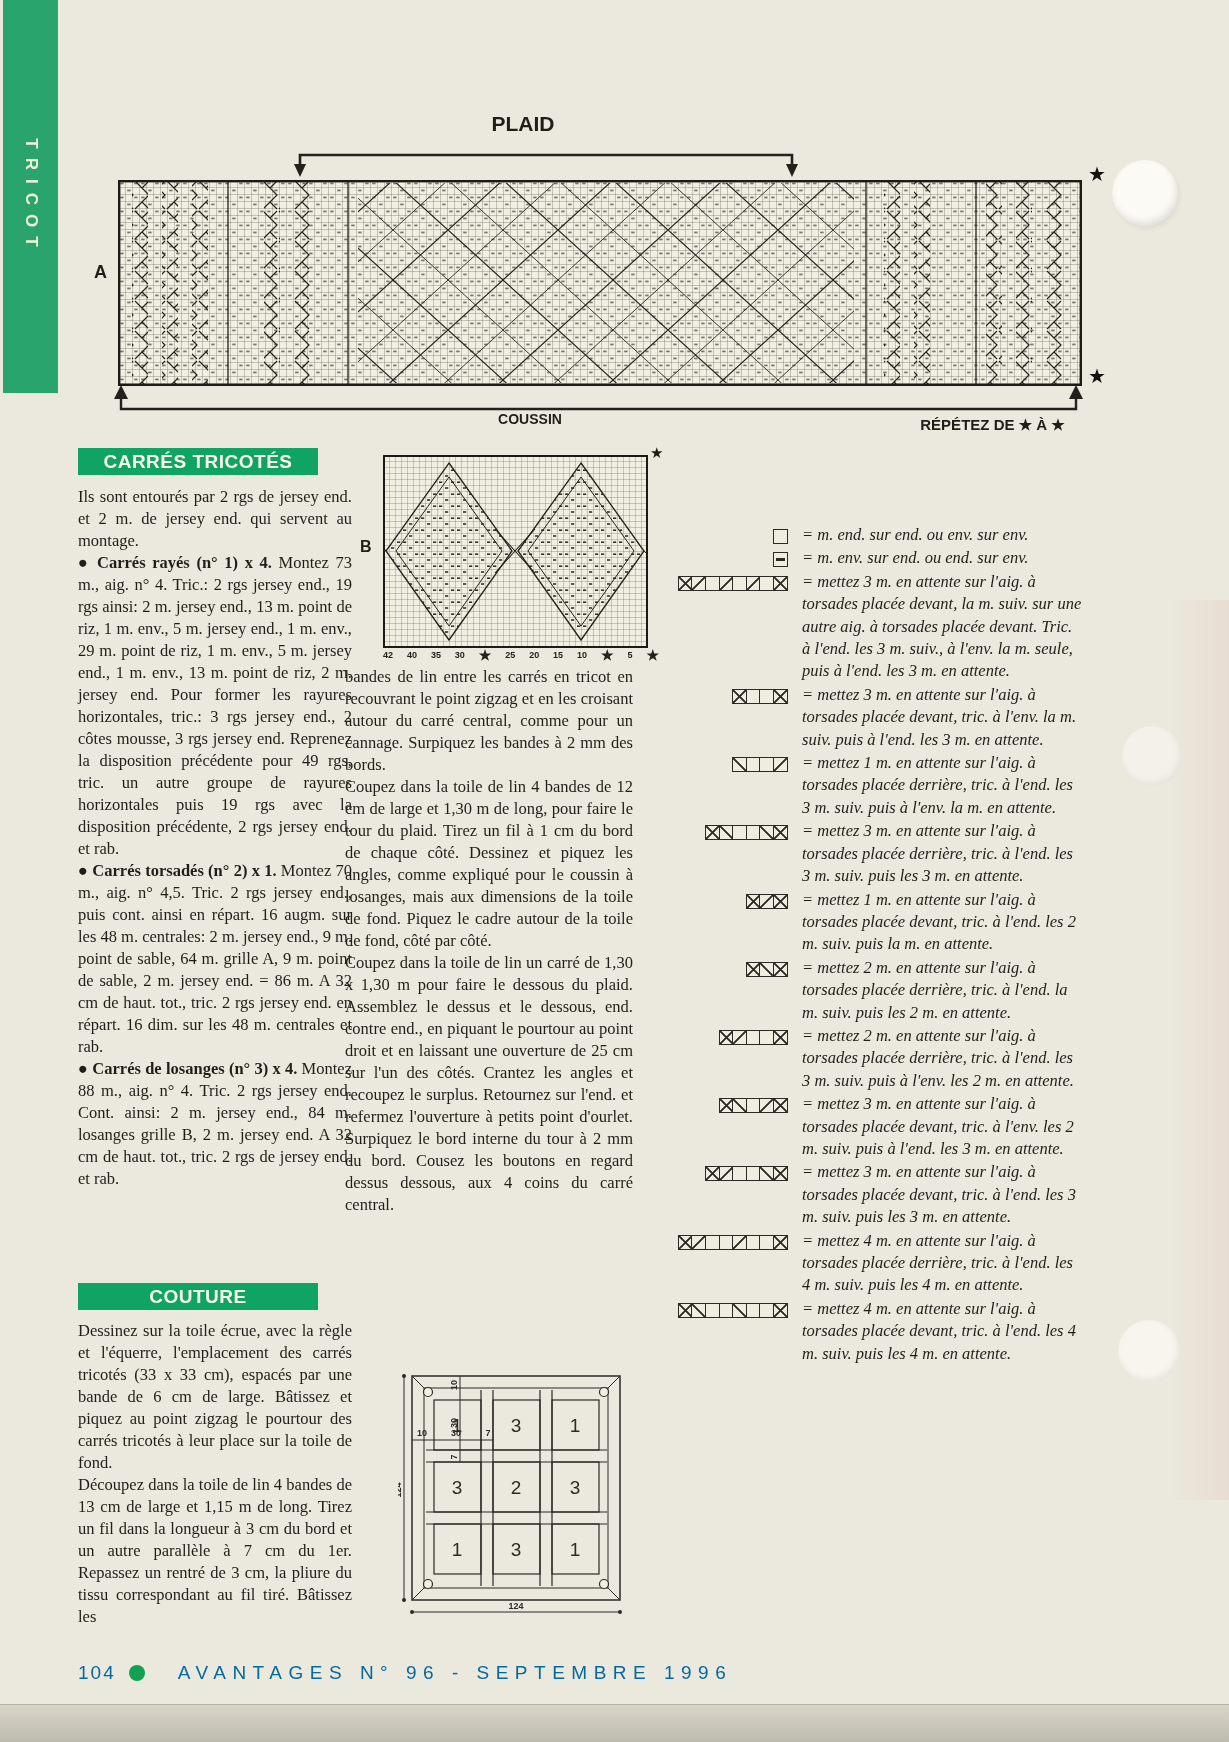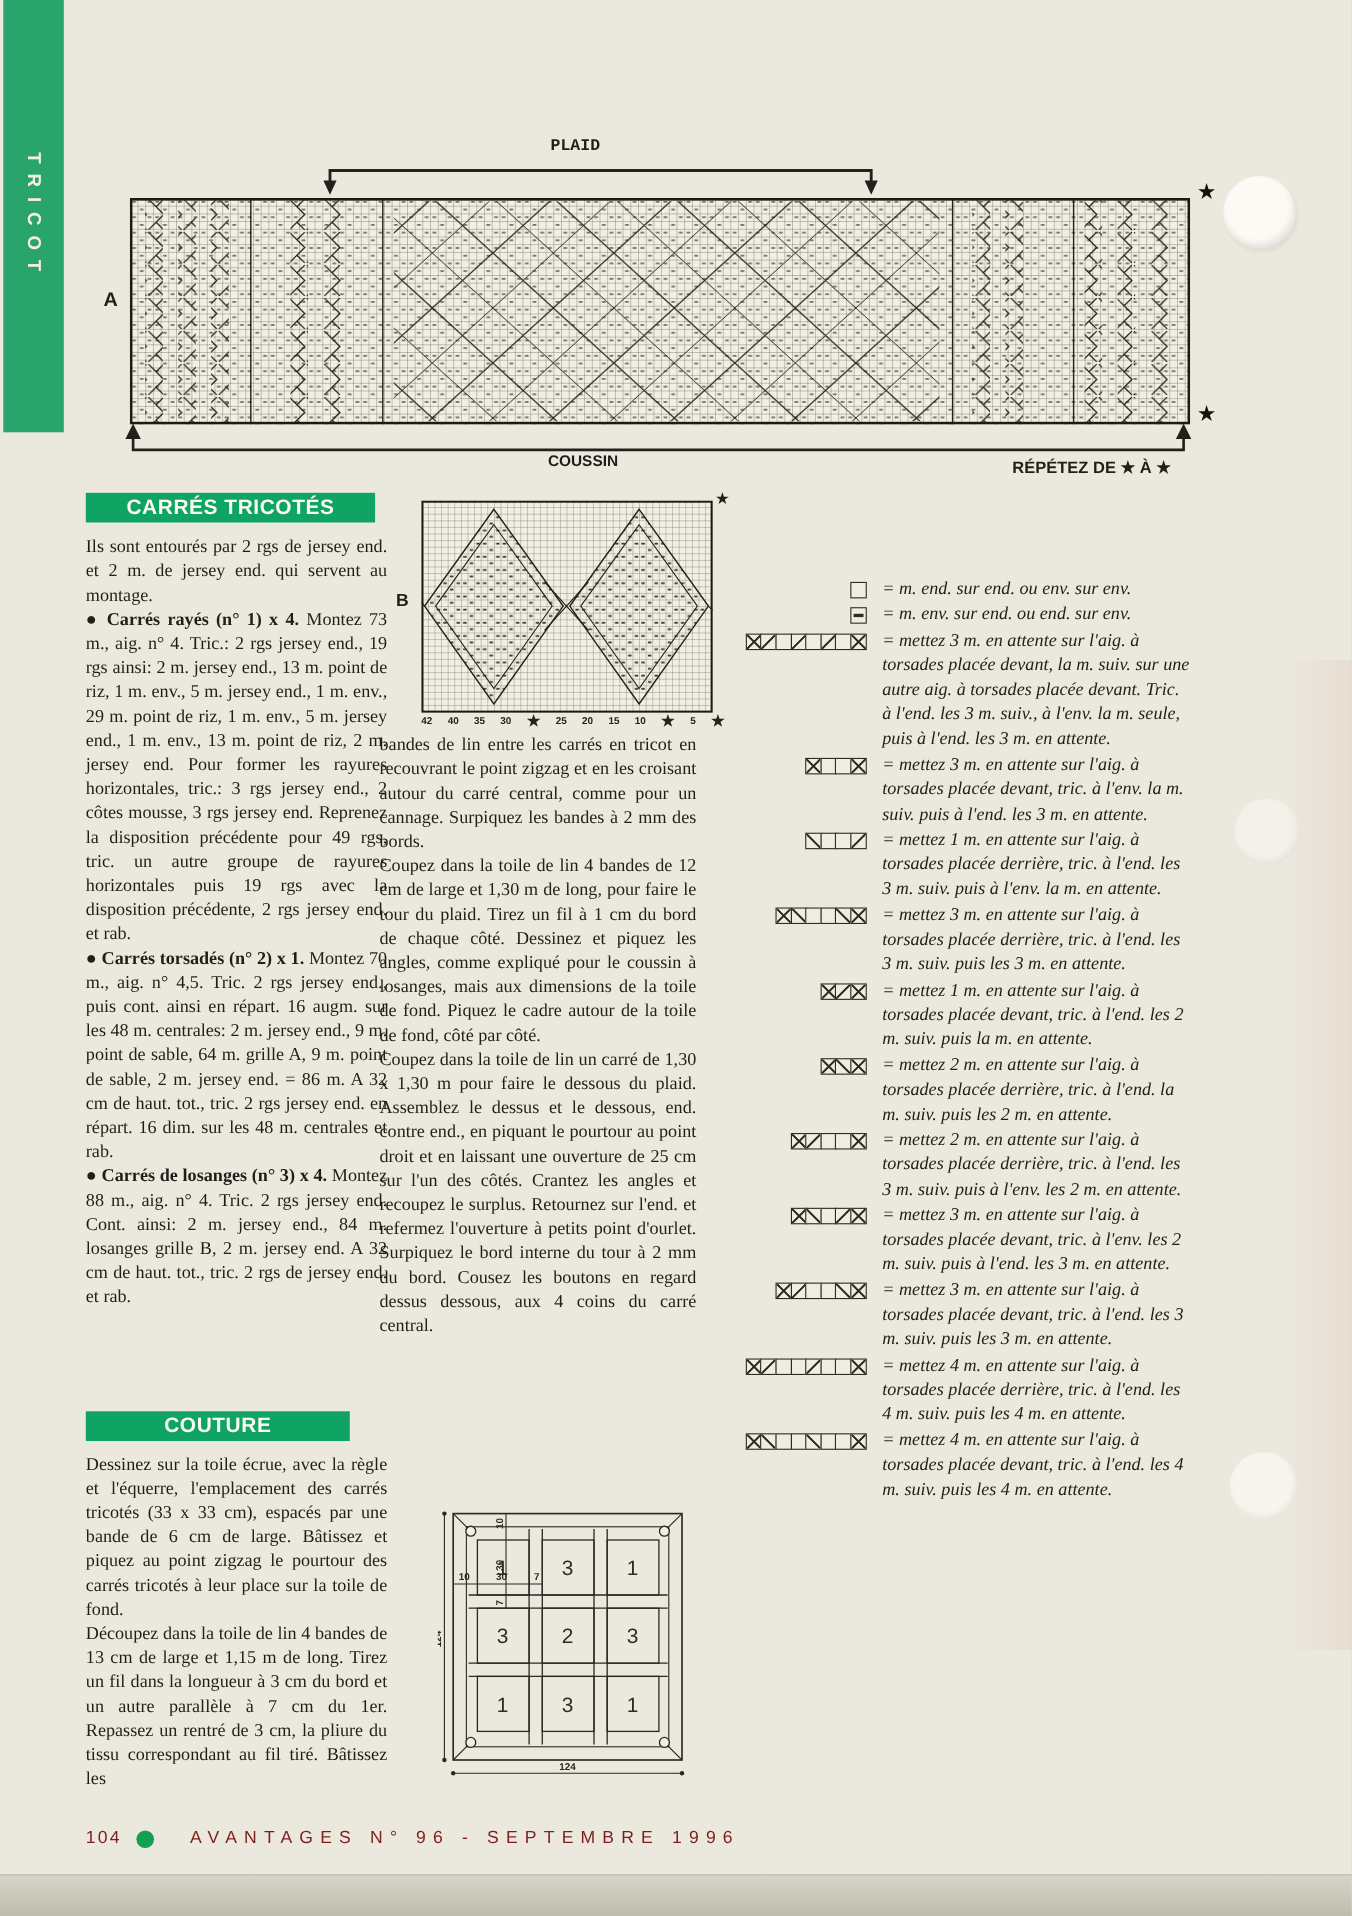--- a/index.html
+++ b/index.html
@@ -6,36 +6,36 @@
   .page{position:relative;width:1229px;height:1742px;background:#ebe8dd;overflow:hidden;
         font-family:"Liberation Serif",serif;color:#211e19;}
   
   .spine{position:absolute;left:3px;top:0;width:55px;height:393px;background:#2aa46d;
          display:flex;align-items:center;justify-content:center;}
   .spine span{transform:rotate(90deg);font-family:"Liberation Sans",sans-serif;font-weight:bold;
          font-size:17px;letter-spacing:9px;color:#f5f0da;white-space:nowrap;}
   
   .title{position:absolute;left:400px;top:78px;width:380px;text-align:center;
          font-family:"Liberation Serif",serif;font-weight:bold;font-size:43px;color:#8a2a12;letter-spacing:2px;}
-  .plaid-label{position:absolute;left:463px;top:124px;width:120px;text-align:center;
-         font-family:Liberation Mono, monospace;font-weight:bold;font-size:15px;}
+  .plaid-label{position:absolute;left:463px;top:112px;width:120px;text-align:center;
+         font-family:Liberation Sans, sans-serif;font-weight:bold;font-size:21px;}
   .bracket{position:absolute;}
   
   .chartA{position:absolute;left:118px;top:180px;width:964px;height:206px;}
   .a-label{position:absolute;left:94px;top:262px;font-family:"Liberation Sans",sans-serif;font-weight:bold;font-size:18px;}
   .star{position:absolute;font-size:20px;color:#14120e;}
   .coussin-label{position:absolute;left:455px;top:411px;width:150px;text-align:center;
          font-family:"Liberation Sans",sans-serif;font-weight:bold;font-size:14px;}
   .repetez{position:absolute;left:880px;top:416px;width:225px;text-align:center;
          font-family:"Liberation Sans",sans-serif;font-weight:bold;font-size:15px;}
   
   .green-bar{height:27px;line-height:27px;background:#0fa364;color:#fbfaef;text-align:center;
          font-family:"Liberation Sans",sans-serif;font-weight:bold;font-size:19px;letter-spacing:.5px;}
   .col-left{position:absolute;left:78px;top:448px;width:274px;}
-  .col-left .green-bar{width:263px;}
+  .col-left .green-bar{width:240px;}
   .body-text{font-size:16.5px;line-height:22px;text-align:justify;margin:0;}
   .col-left .text-block{margin-top:11px;}
   .lead{font-weight:bold;}
   .couture{position:absolute;left:78px;top:1283px;width:274px;}
   .couture .green-bar{width:240px;}
   .couture .text-block{margin-top:10px;}
   
   .chartB{position:absolute;left:383px;top:455px;width:265px;height:193px;}
   .b-label{position:absolute;left:360px;top:538px;font-family:"Liberation Sans",sans-serif;font-weight:bold;font-size:16px;}
   .b-star-top{position:absolute;left:650px;top:444px;font-size:15px;}
@@ -55,22 +55,22 @@
   .cell.d1::before{content:"";position:absolute;inset:0;
       background:linear-gradient(to top right,transparent 43%,#2c2a24 47%,#2c2a24 53%,transparent 57%);}
   .cell.d2::before{content:"";position:absolute;inset:0;
       background:linear-gradient(to bottom right,transparent 43%,#2c2a24 47%,#2c2a24 53%,transparent 57%);}
   .cell.dx::before{content:"";position:absolute;inset:0;
       background:linear-gradient(to top right,transparent 43%,#2c2a24 47%,#2c2a24 53%,transparent 57%),
                  linear-gradient(to bottom right,transparent 43%,#2c2a24 47%,#2c2a24 53%,transparent 57%);}
   
   .diagram{position:absolute;left:398px;top:1368px;width:238px;height:252px;}
   
-  .footer{position:absolute;left:78px;top:1662px;display:flex;align-items:flex-end;gap:13px;
-          font-family:"Liberation Sans",sans-serif;font-size:16px;color:#7f1d1d;}
+  .footer{position:absolute;left:78px;top:1662px;display:flex;align-items:center;gap:13px;
+          font-family:"Liberation Sans",sans-serif;font-size:19px;color:#0369a1;}
   .footer .pagenum{letter-spacing:2px;}
   .footer .mag{letter-spacing:6.5px;margin-left:20px;}
   .footer .dot{width:16px;height:16px;border-radius:50%;background:#12a150;}
   
   .hole1{position:absolute;left:1112px;top:160px;width:66px;height:66px;border-radius:50%;
          background:#fbfaf5;box-shadow:inset -2px -4px 7px rgba(0,0,0,.10),2px 3px 4px rgba(0,0,0,.05);}
   .hole2{position:absolute;left:1122px;top:726px;width:60px;height:60px;border-radius:50%;
          background:rgba(250,248,242,.55);box-shadow:inset -2px -3px 6px rgba(0,0,0,.06);}
   .hole3{position:absolute;left:1118px;top:1320px;width:62px;height:62px;border-radius:50%;
          background:rgba(250,248,242,.8);box-shadow:inset -2px -3px 6px rgba(0,0,0,.07);}

